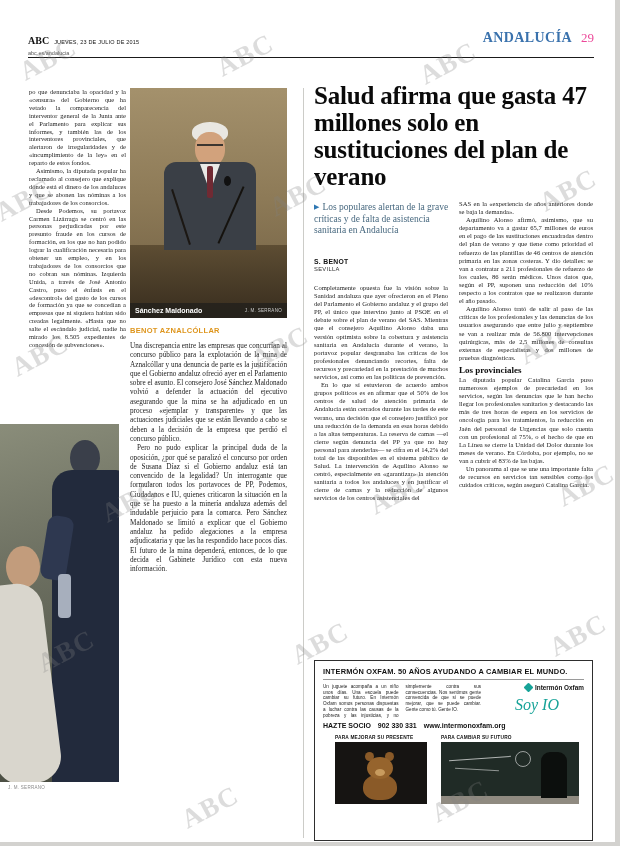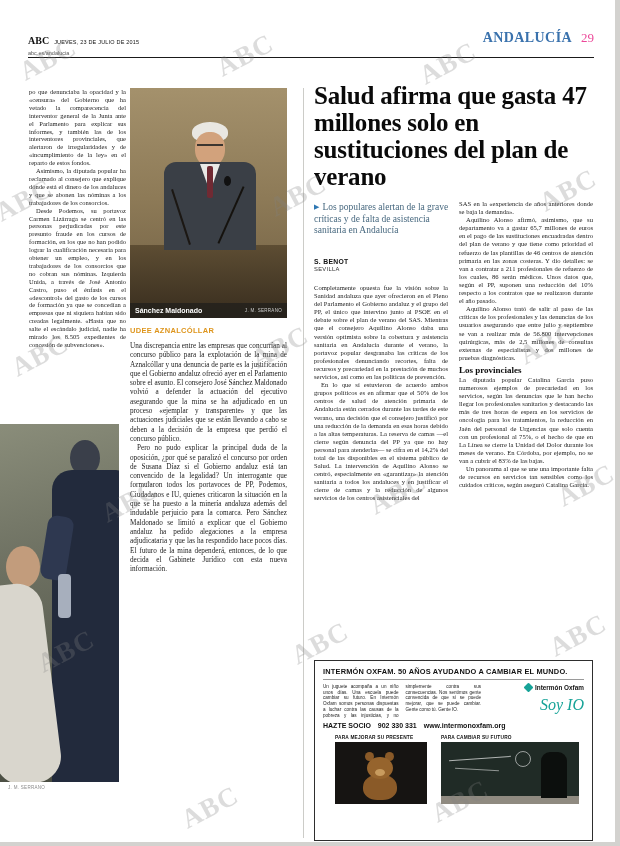--- a/index.html
+++ b/index.html
@@ -73,21 +73,21 @@
   .p2-whitehead{position:absolute;left:6px;top:122px;width:34px;height:42px;background:#c29c7c;border-radius:50%;}
   .p2-white{position:absolute;left:-14px;top:160px;width:66px;height:200px;background:#d9d6cd;border-radius:26px;transform:rotate(-7deg);}
   .p2-credit{position:absolute;left:8px;top:785px;font-family:"Liberation Sans",sans-serif;font-size:4.5px;color:#8a8a8a;letter-spacing:0.3px;}
 
   
   .ad{position:absolute;left:314px;top:660px;width:279px;height:181px;border:1px solid #2e2e2e;background:#fff;box-sizing:border-box;padding:6px 8px;font-family:"Liberation Sans",sans-serif;}
   .ad-head{font-weight:bold;font-size:7.4px;letter-spacing:0.2px;color:#111;}
   .ad-rule{border-top:1px solid #9a9a9a;margin:3px 0 4px;}
   .ad-mid{display:flex;justify-content:space-between;}
   .ad-body{width:158px;font-size:4.6px;line-height:5.7px;color:#222;column-count:2;column-gap:7px;text-align:justify;}
-  .ad-logo-area{width:94px;text-align:right;}
+  .ad-logo-area{width:94px;text-align:center;}
   .ad-logo-row{font-weight:bold;font-size:6.4px;display:flex;align-items:center;justify-content:flex-end;gap:3px;color:#111;}
   .ad-logo-icon{width:7px;height:7px;background:#17a398;display:inline-block;border-radius:1px;transform:rotate(45deg);}
   .ad-tagline{font-family:"Liberation Serif",serif;font-style:italic;color:#17a398;font-size:16px;margin-top:5px;}
   .ad-cta{margin-top:4px;font-size:7px;font-weight:bold;color:#111;}
   .cta-phone{margin-left:5px;}
   .cta-url{margin-left:5px;}
   .ad-photos{display:flex;margin-top:6px;}
   .ad-photo-block.left{width:92px;margin-left:12px;}
   .ad-photo-block.right{width:138px;margin-left:14px;}
   .ad-label{font-size:4.8px;font-weight:bold;margin-bottom:2px;color:#111;letter-spacing:0.2px;}
@@ -145,21 +145,21 @@
     <div class="p1-mic1"></div>
     <div class="p1-mic2"></div>
     <div class="p1-mictip"></div>
     <figcaption class="p1-caption">
       <span class="p1-cap-name">Sánchez Maldonado</span>
       <span class="p1-cap-credit">J. M. SERRANO</span>
     </figcaption>
   </figure>
 
   <section class="mine">
-    <div class="kicker">UDEE AZNALCÓLLAR</div>
+    <div class="kicker">BENOT AZNALCÓLLAR</div>
     <div class="mine-body small-text">
         <p>Una discrepancia entre las empresas que concurrían al concurso público para la explotación de la mina de Aznalcóllar y una denuncia de parte es la justificación que el Gobierno andaluz ofreció ayer en el Parlamento sobre el asunto. El consejero José Sánchez Maldonado volvió a defender la actuación del ejecutivo asegurando que la mina se ha adjudicado en un proceso «ejemplar y transparente» y que las actuaciones judiciales que se están llevando a cabo se deben a la decisión de la empresa que perdió el concurso público.</p>
         <p>Pero no pudo explicar la principal duda de la oposición, ¿por qué se paralizó el concurso por orden de Susana Díaz si el Gobierno andaluz está tan convencido de la legalidad? Un interrogante que formularon todos los portavoces de PP, Podemos, Ciudadanos e IU, quienes criticaron la situación en la que se ha puesto a la minería andaluza además del indudable perjuicio para la comarca. Pero Sánchez Maldonado se limitó a explicar que el Gobierno andaluz ha pedido alegaciones a la empresa adjudicataria y que las ha respondido hace pocos días. El futuro de la mina dependerá, entonces, de lo que decida el Gabinete Jurídico con esta nueva información.</p>
       </div>
   </section>
 
   <section>
     <h1 class="main-headline">Salud afirma que gasta 47 millones solo en sustituciones del plan de verano</h1>
     <div class="deck">
       <span class="deck-arrow">▶</span><span>Los populares alertan de la grave críticas y de falta de asistencia sanitaria en Andalucía</span>

